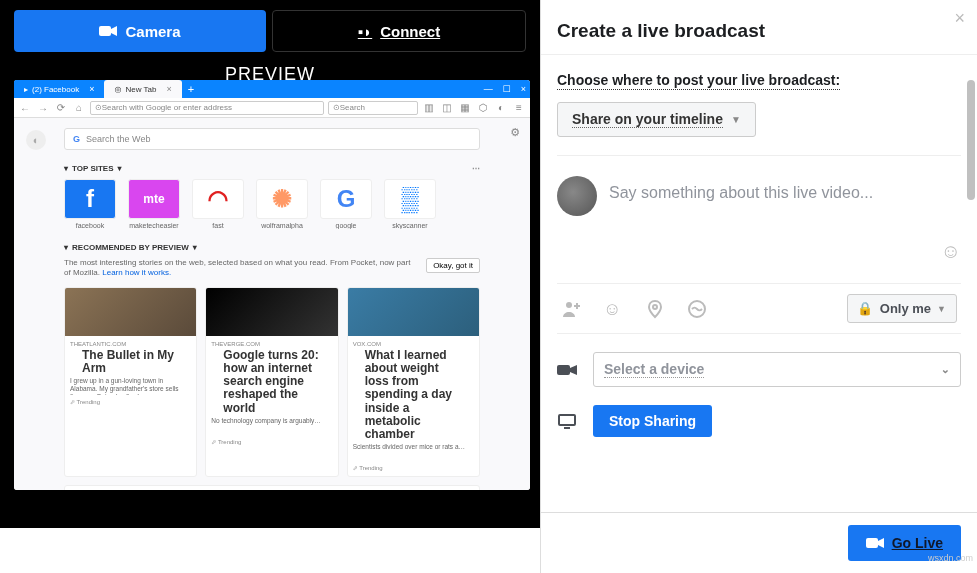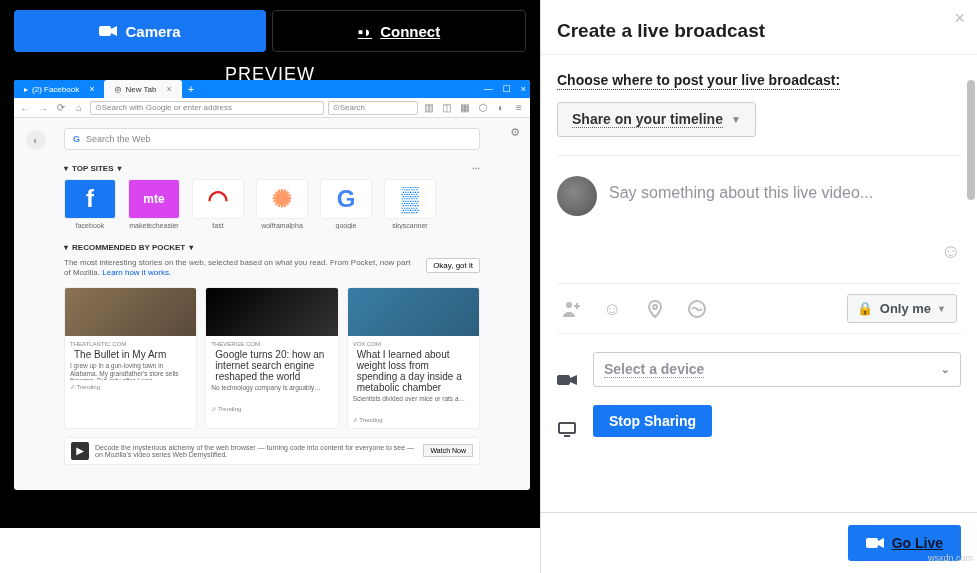--- a/index.html
+++ b/index.html
@@ -34,21 +34,21 @@
 .site { width: 52px; text-align: center; }
 .site-thumb { width: 52px; height: 40px; border: 1px solid #eee; border-radius: 3px; background: #fff; display: flex; align-items: center; justify-content: center; font-size: 24px; font-weight: bold; }
 .site-label { font-size: 7px; color: #666; margin-top: 3px; overflow: hidden; text-overflow: ellipsis; white-space: nowrap; }
 .pocket-desc { font-size: 8px; color: #666; line-height: 1.3; margin-top: 6px; display: flex; justify-content: space-between; align-items: flex-start; gap: 10px; }
 .pocket-btn { border: 1px solid #ccc; background: #fff; padding: 2px 6px; font-size: 8px; border-radius: 2px; white-space: nowrap; }
 .cards { display: flex; gap: 8px; margin-top: 8px; }
 .card { flex: 1; background: #fff; border: 1px solid #eee; border-radius: 3px; overflow: hidden; }
 .card-img { height: 48px; background: #333; }
 .card-body { padding: 5px; }
 .card-src { font-size: 6px; color: #888; text-transform: uppercase; }
-.card-title { font-size: 10px; font-weight: normal; margin: 2px 4px; line-height: 1.1; }
+.card-title { font-size: 12px; font-weight: bold; margin: 2px 12px; line-height: 1.1; }
 .card-desc { font-size: 6.5px; color: #666; line-height: 1.2; height: 18px; overflow: hidden; }
 .card-trend { font-size: 6px; color: #888; margin-top: 3px; }
 .snippet { margin-top: 8px; background: #fff; border: 1px solid #eee; border-radius: 3px; display: flex; align-items: center; padding: 4px 6px; gap: 6px; }
 .snippet-icon { width: 18px; height: 18px; background: #333; border-radius: 2px; color: #fff; display: flex; align-items: center; justify-content: center; font-size: 10px; }
 .snippet-text { flex: 1; font-size: 7px; color: #666; }
 .watch-btn { border: 1px solid #ccc; padding: 2px 6px; font-size: 7px; background: #f5f5f5; }
 
 
 .right { flex: 1; height: 573px; border-left: 1px solid #ddd; display: flex; flex-direction: column; position: relative; }
 .close-x { position: absolute; top: 8px; right: 12px; color: #bbb; font-size: 18px; cursor: pointer; }
@@ -57,21 +57,21 @@
 .rbody { flex: 1; overflow-y: auto; padding: 16px; }
 .rlabel { font-size: 14px; font-weight: bold; color: #1c1e21; border-bottom: 1px dotted #333; display: inline-block; padding-bottom: 1px; }
 .share-btn { margin-top: 12px; border: 1px solid #ccc; background: #f5f6f7; border-radius: 3px; padding: 8px 14px; font-size: 14px; color: #333; font-weight: bold; display: inline-flex; align-items: center; gap: 8px; cursor: pointer; }
 .share-btn span:last-child { color: #888; font-size: 10px; }
 .composer { margin-top: 20px; display: flex; gap: 12px; align-items: flex-start; }
 .avatar { width: 40px; height: 40px; border-radius: 50%; background: radial-gradient(circle at 40% 40%, #888, #555); flex-shrink: 0; }
 .composer-text { font-size: 16px; color: #90949c; padding-top: 8px; flex: 1; }
 .composer-actions { border-top: 1px solid #eee; border-bottom: 1px solid #eee; margin-top: 20px; padding: 10px 4px; display: flex; align-items: center; gap: 22px; }
 .ca-icon { width: 20px; height: 20px; color: #bbb; font-size: 18px; }
 .privacy { margin-left: auto; border: 1px solid #ccc; background: #f5f6f7; border-radius: 3px; padding: 6px 10px; font-size: 13px; display: flex; align-items: center; gap: 6px; color: #4b4f56; font-weight: bold; cursor: pointer; }
-.device-row { display: flex; align-items: flex-end; gap: 14px; margin-top: 18px; }
+.device-row { display: flex; align-items: center; gap: 14px; margin-top: 18px; }
 .dev-icon { width: 22px; color: #4b4f56; font-size: 16px; text-align: center; }
 .device-select { flex: 1; border: 1px solid #ccc; border-radius: 3px; padding: 8px 10px; font-size: 14px; color: #90949c; font-weight: bold; display: flex; justify-content: space-between; align-items: center; cursor: pointer; }
 .device-select span:first-child { border-bottom: 1px dotted #999; }
 .stop-share { background: #1877f2; color: #fff; border: none; border-radius: 3px; padding: 8px 16px; font-size: 14px; font-weight: bold; cursor: pointer; }
 .rfooter { border-top: 1px solid #ddd; padding: 12px 16px; display: flex; justify-content: flex-end; }
 .golive { background: #1877f2; color: #0f172a; border: none; border-radius: 3px; padding: 10px 18px; font-size: 14px; font-weight: bold; display: flex; align-items: center; gap: 8px; cursor: pointer; }
 .golive span:last-child { text-decoration: underline; }
 .emoji-corner { text-align: right; margin-top: 24px; color: #bbb; font-size: 20px; }
 .watermark { position: absolute; bottom: 10px; right: 4px; font-size: 9px; color: #ccc; }
 .scrollbar { position: absolute; right: 2px; top: 80px; width: 8px; height: 120px; background: #c0c0c0; border-radius: 4px; }
@@ -149,21 +149,21 @@
           </div>
           <div class="site">
             <div class="site-thumb" style="background:#fff;color:#4285f4;font-size:24px">G</div>
             <div class="site-label">google</div>
           </div>
           <div class="site">
             <div class="site-thumb" style="background:#fff;color:#07f;font-size:24px">▒</div>
             <div class="site-label">skyscanner</div>
           </div>
         </div>
-      <div class="section-h">▾ <span>RECOMMENDED BY POCKET</span> ▾</div>
+      <div class="section-h">▾ <span>RECOMMENDED BY PREVIEW</span> ▾</div>
       <div class="pocket-desc">
         <div><span>The most interesting stories on the web, selected based on what you read. From Pocket, now part of Mozilla.</span> <span style="color:#0060df">Learn how it works.</span></div>
         <button class="pocket-btn">Okay, got it</button>
       </div>
       <div class="cards" id="cards">
           <div class="card">
             <div class="card-img" style="background:linear-gradient(135deg,#8b7355,#5a4a3a)"></div>
             <div class="card-body">
               <div class="card-src">THEATLANTIC.COM</div>
               <div class="card-title">The Bullet in My Arm</div>

